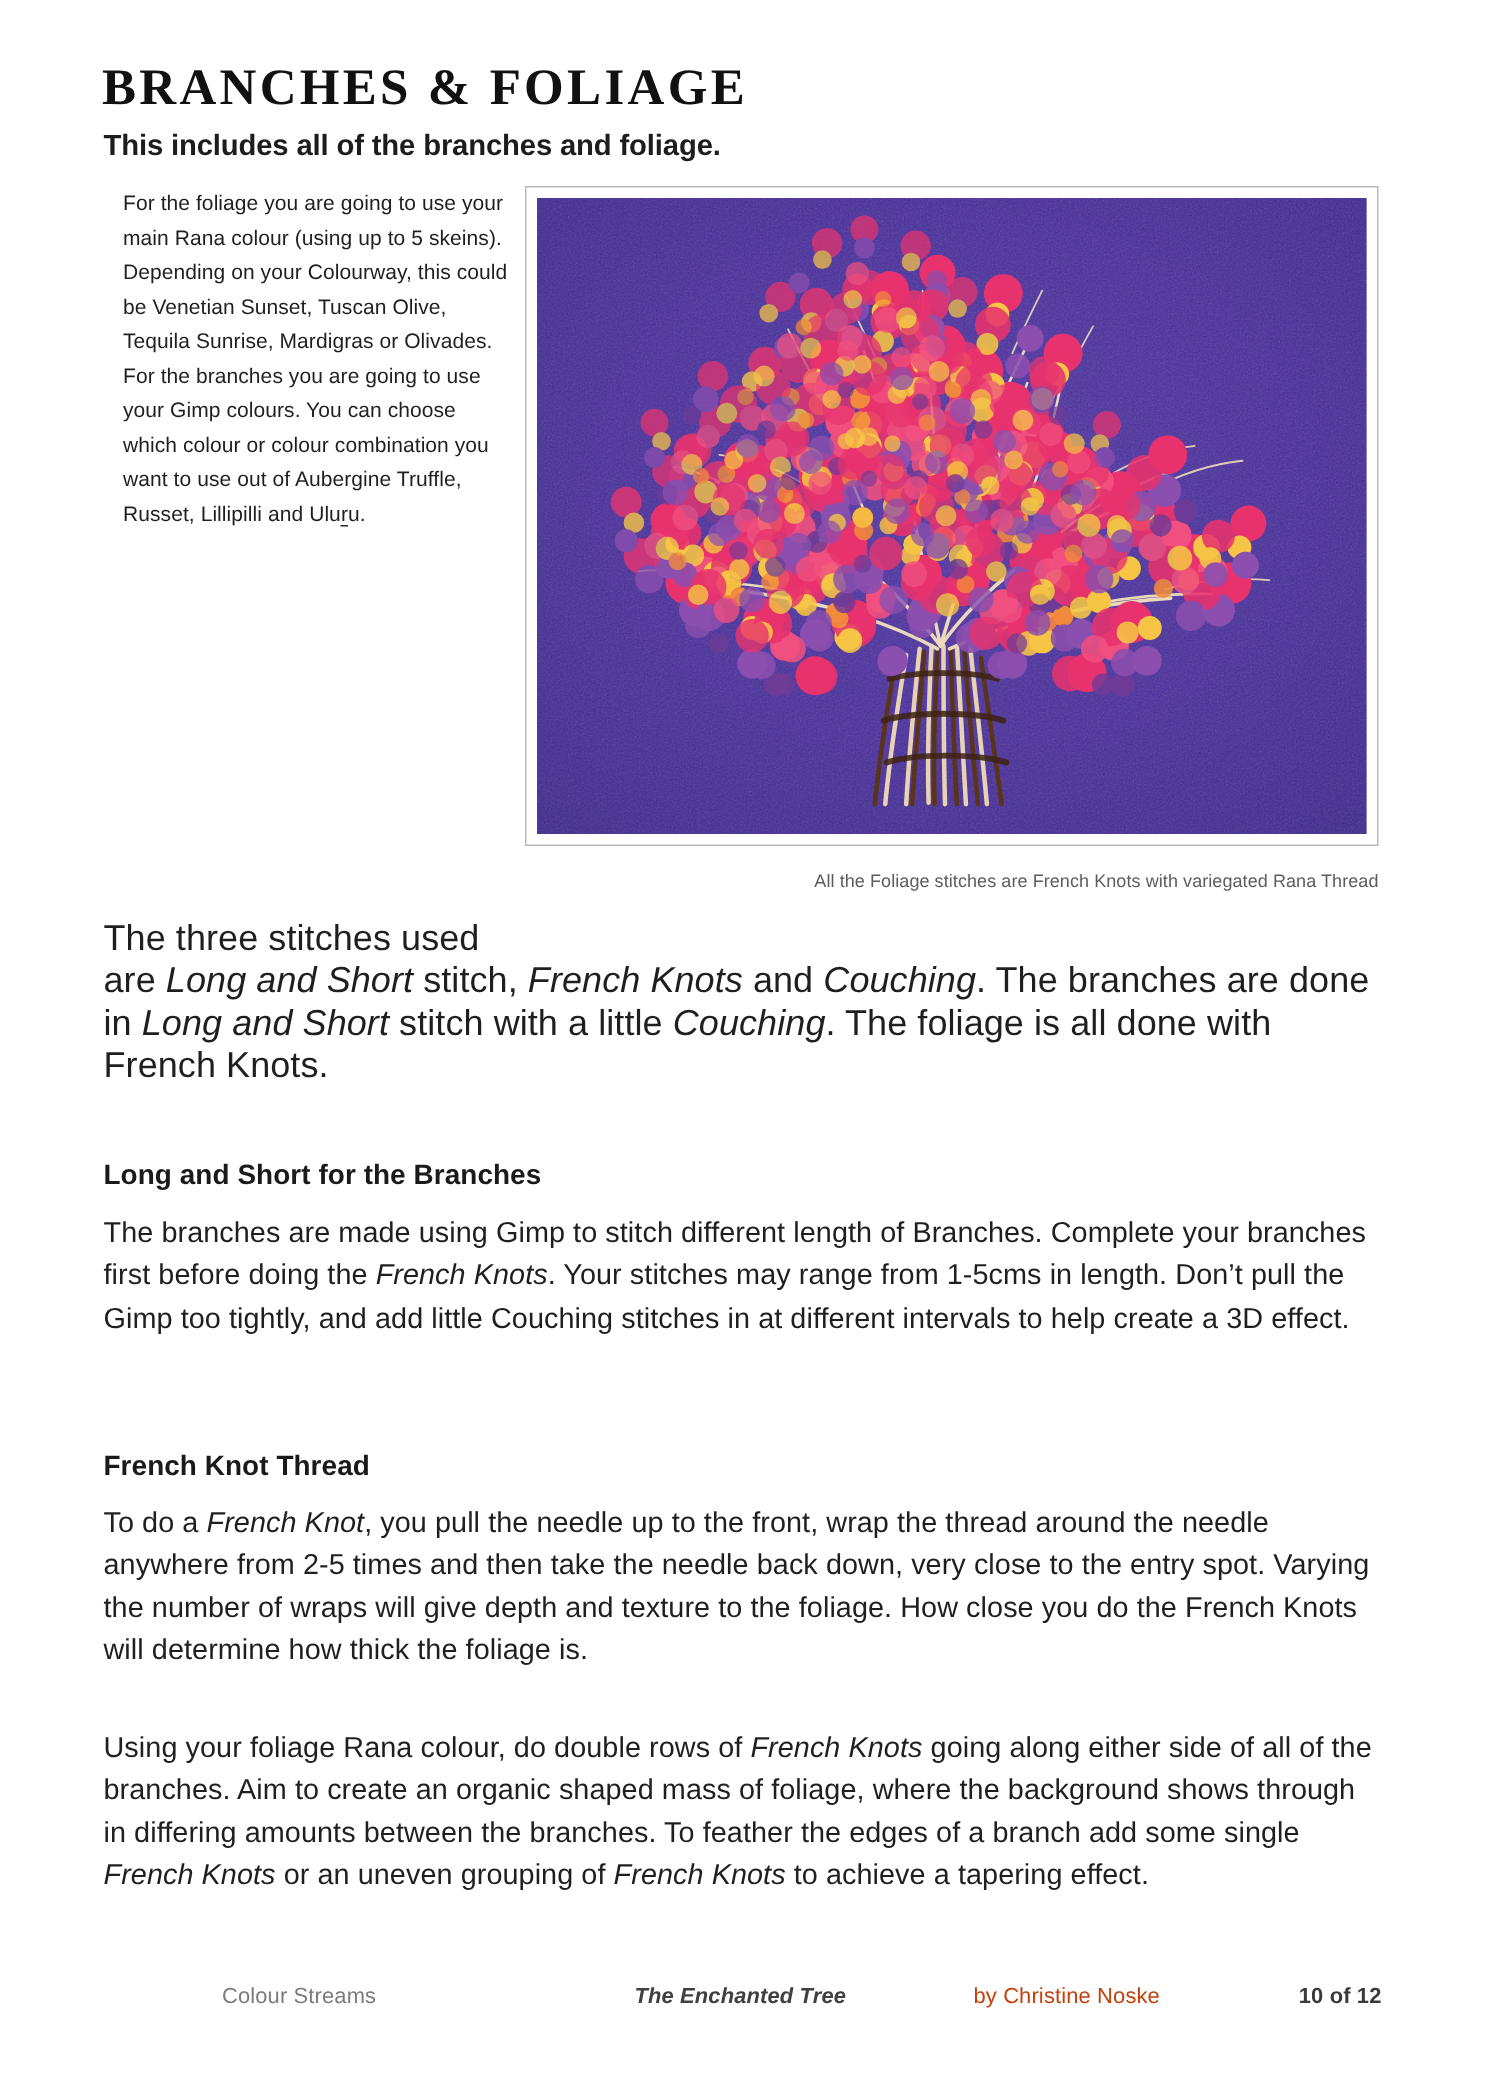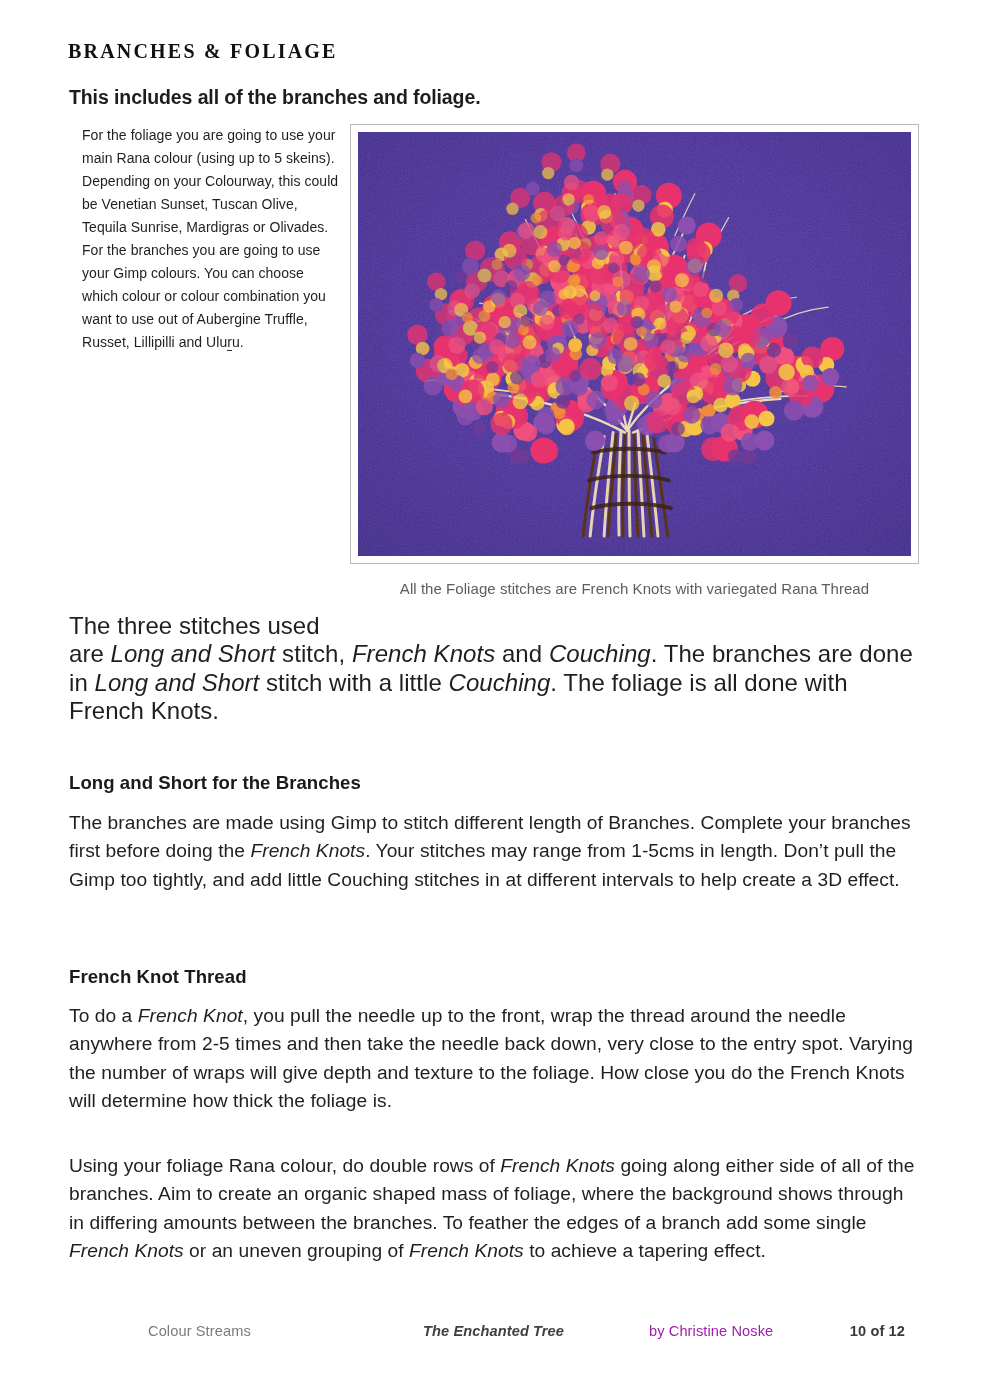--- a/index.html
+++ b/index.html
@@ -21,21 +21,21 @@
     inset: 0;
     padding: 0;
   }
 
   
   .title {
     position: absolute;
     left: 68px;
     top: 40px;
     font-family: "Liberation Serif", serif;
-    font-size: 20px;
+    font-size: 34px;
     font-weight: 700;
     letter-spacing: 2.2px;
     color: #111111;
     white-space: nowrap;
   }
   .subtitle {
     position: absolute;
     left: 69px;
     top: 86px;
     font-size: 19.5px;
@@ -70,22 +70,22 @@
     overflow: hidden;
     background: #452a93;
   }
   .photo svg { display: block; width: 100%; height: 100%; }
 
   .caption {
     position: absolute;
     left: 350px;
     top: 580px;
     width: 569px;
-    text-align: center;
-    font-size: 15px;
+    text-align: right;
+    font-size: 12px;
     color: #5d5d5d;
     letter-spacing: 0.05px;
   }
 
   
   .col-narrow {
     position: absolute;
     left: 82px;
     top: 124px;
     width: 258px;
@@ -165,26 +165,26 @@
     top: 0;
     font-weight: 700;
     font-style: italic;
     color: #404040;
     letter-spacing: 0.1px;
   }
   .footer .f-author {
     position: absolute;
     left: 580px;
     top: 0;
-    color: #a21caf;
+    color: #c2410c;
     letter-spacing: 0.1px;
   }
   .footer .f-page {
     position: absolute;
-    right: 16px;
+    right: 0;
     top: 0;
     font-weight: 700;
     color: #3a3a3a;
     letter-spacing: 0.1px;
     margin-left: 19px;
   }
 </style>
 </head>
 <body>
 

